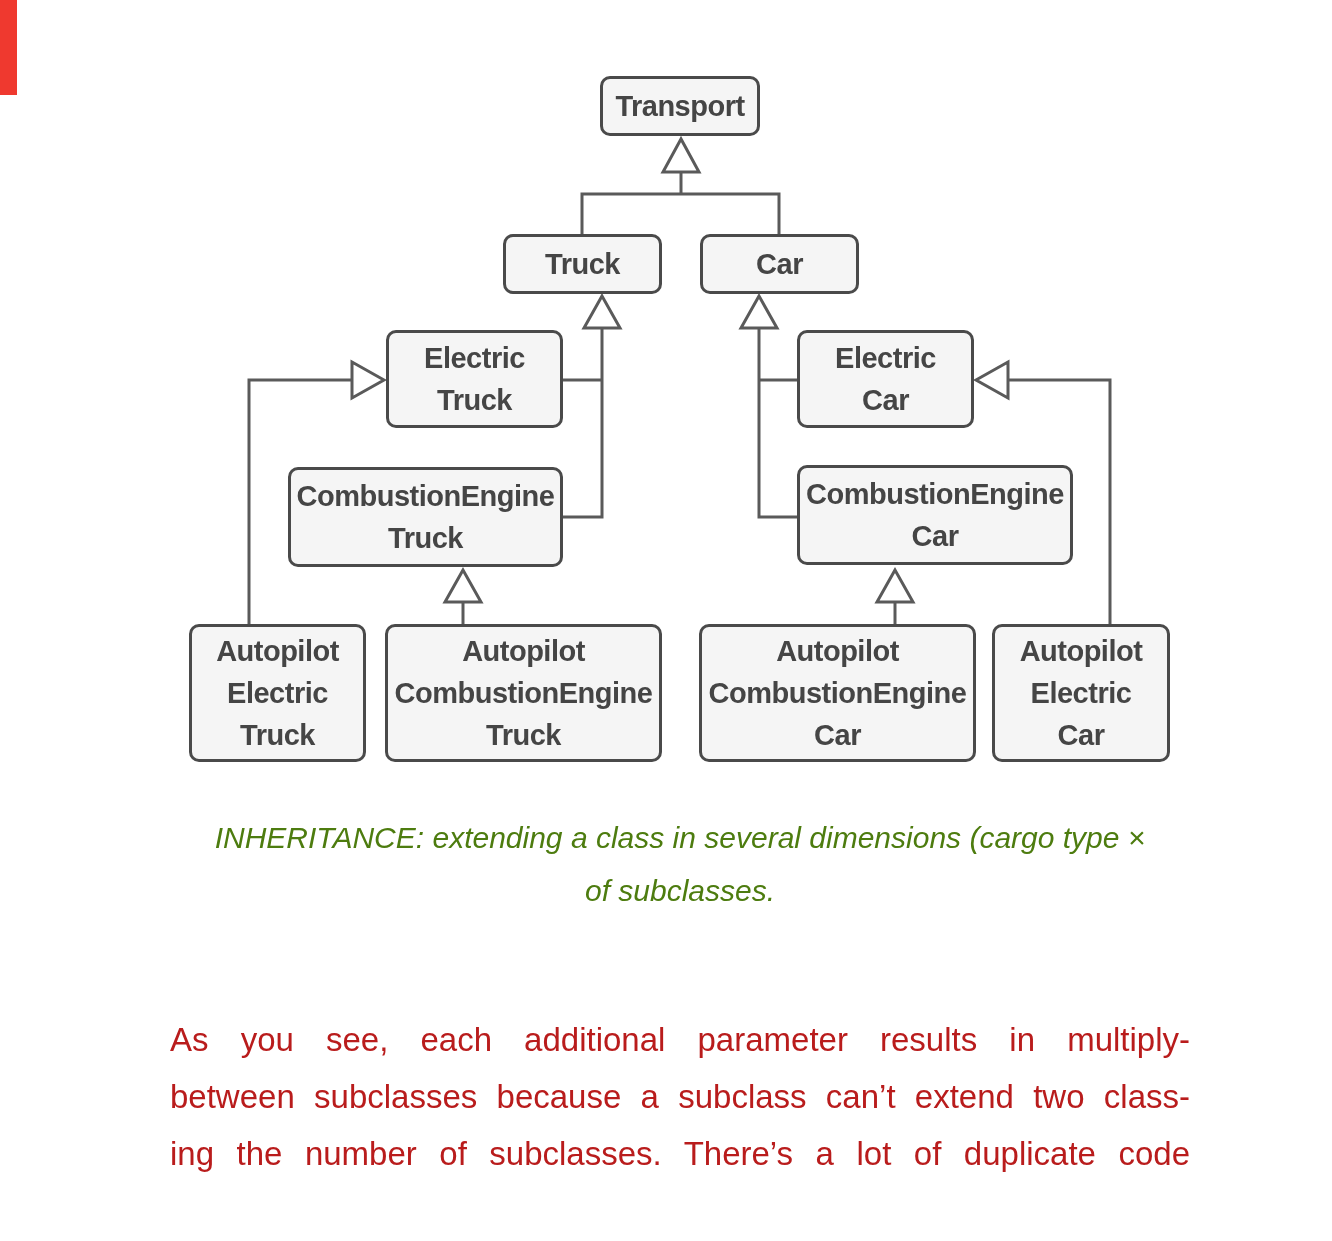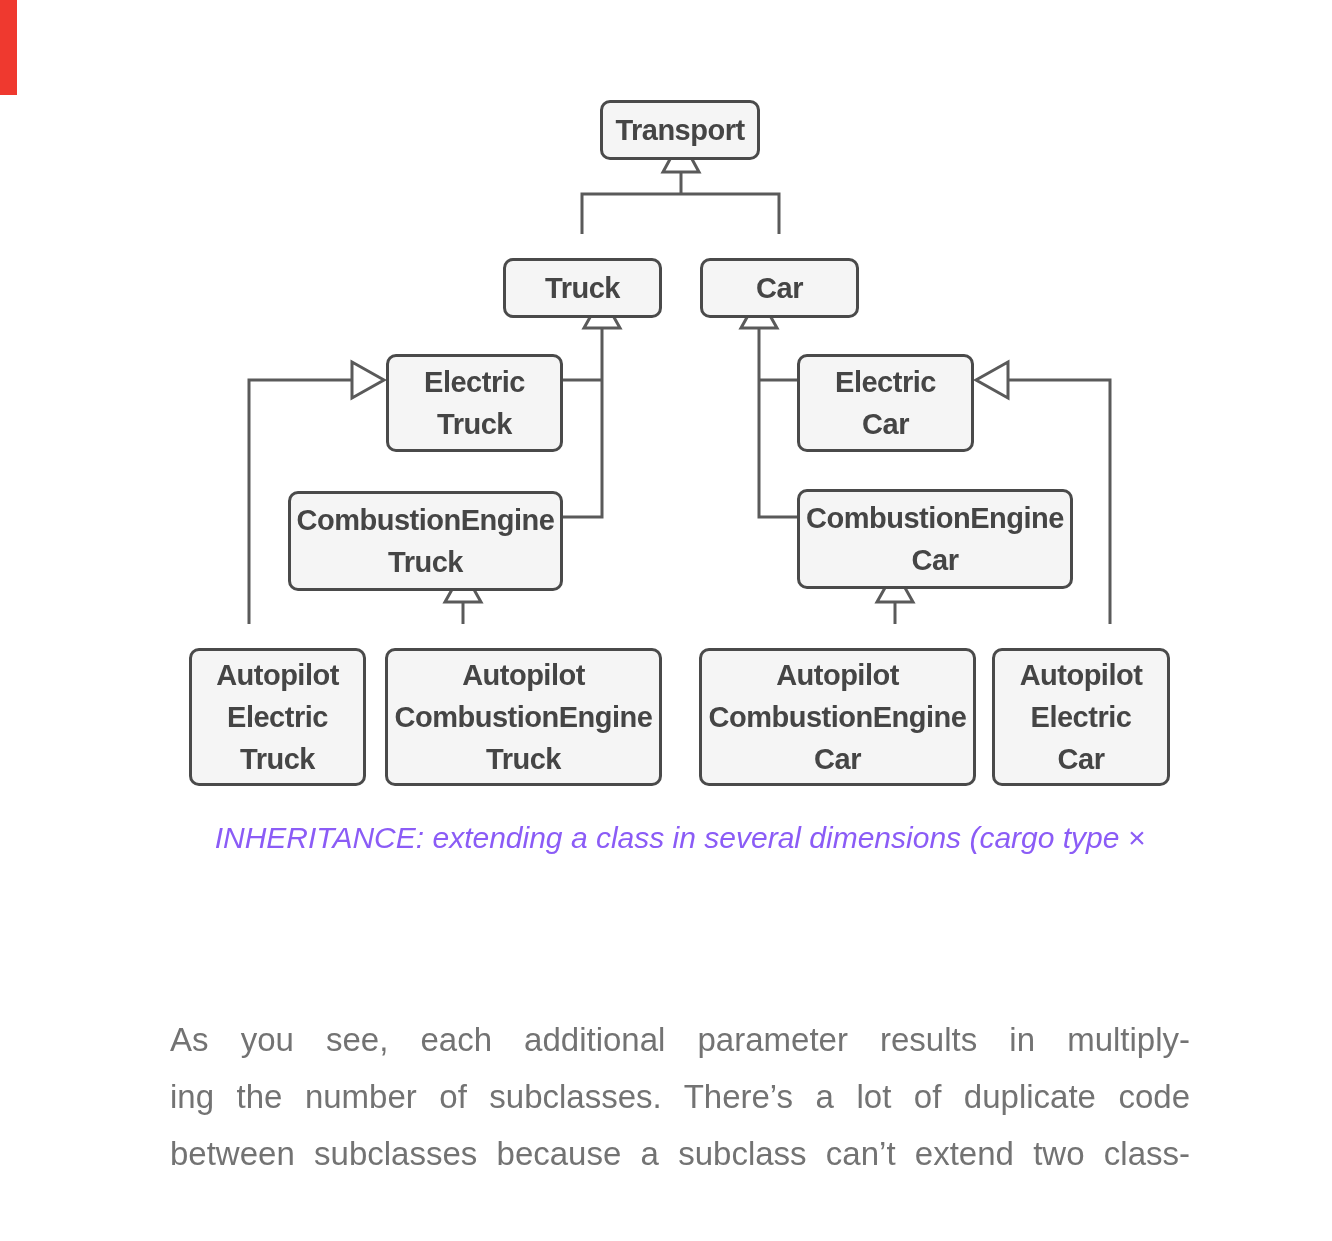--- a/index.html
+++ b/index.html
@@ -44,41 +44,40 @@
     display: flex;
     align-items: center;
     justify-content: center;
     text-align: center;
     white-space: pre-line;
     font-weight: bold;
     font-size: 29px;
     line-height: 42px;
     letter-spacing: -0.5px;
     color: #454545;
-    margin-top: 24px;
   }
   .caption {
     position: absolute;
     left: 28px;
     top: 811px;
     width: 1304px;
     text-align: center;
     font-style: italic;
     font-size: 30px;
     line-height: 53px;
-    color: #8b5cf6;
+    color: #4d7c0f;
   }
   .body-text {
     position: absolute;
     left: 170px;
     top: 1011px;
     width: 1020px;
     font-size: 33px;
     line-height: 57px;
-    color: #737373;
+    color: #b91c1c;
   }
   .jline {
     text-align: justify;
     text-align-last: justify;
   }
   .jline.last {
     text-align-last: left;
   }
 </style>
 </head>
@@ -150,21 +149,22 @@
 Car</div>
 
     <div class="cbox" style="left:992px; top:624px; width:178px; height:138px;">Autopilot
 Electric
 Car</div>
 
   </div>
 
   <div class="caption">
     <div>INHERITANCE: extending a class in several dimensions (cargo type ×</div>
+    <div>of subclasses.</div>
   </div>
 
   <div class="body-text">
     <div class="jline">As you see, each additional parameter results in multiply-</div>
+    <div class="jline">between subclasses because a subclass can’t extend two class-</div>
     <div class="jline">ing the number of subclasses. There’s a lot of duplicate code</div>
-    <div class="jline">between subclasses because a subclass can’t extend two class-</div>
   </div>
 
 </div>
 
 </body></html>

